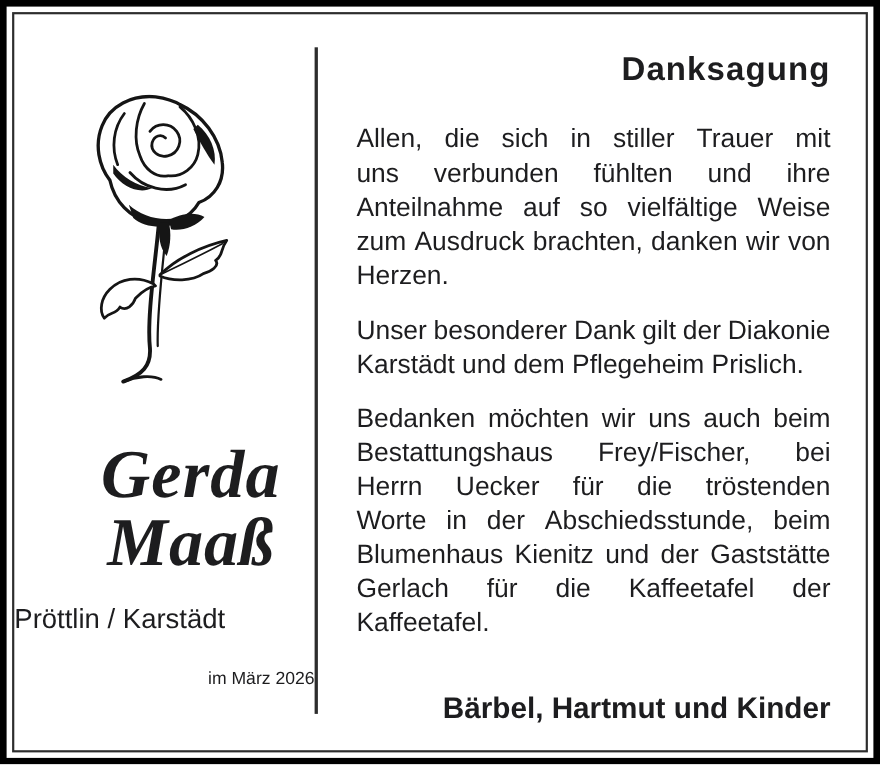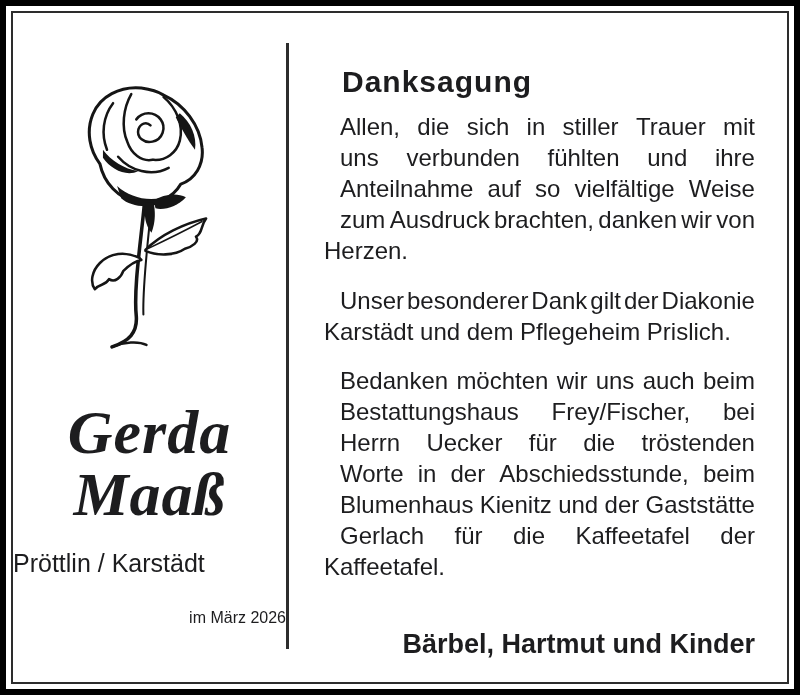--- a/index.html
+++ b/index.html
@@ -9,30 +9,30 @@
   }
   .outer-border { position:absolute; inset:0; border:6px solid var(--border,#000); pointer-events:none; z-index:5; }
   .inner-frame { position:absolute; left:11px; top:11px; right:11px; bottom:11px; border:2px solid var(--frame,#2d2d2d); pointer-events:none; z-index:4; }
   .divider { position:absolute; left:286px; top:43px; width:3px; height:606px; background:var(--frame,#2d2d2d); }
 
   .left-col { position:absolute; left:13px; top:0; width:273px; height:100%; }
   .rose { position:absolute; left:70px; top:86px; width:138px; height:268px; }
   .name-block {
     position:absolute; top:401px; left:0; width:100%; text-align:center;
     font-family:"Liberation Serif","DejaVu Serif",serif; font-style:italic; font-weight:bold;
-    font-size:62px; line-height:62px; letter-spacing:1px;
+    font-size:62px; line-height:62px; letter-spacing:1px;padding-left:24px;
   }
   .place-line { position:absolute; top:548px; left:0; width:100%; font-size:25px; line-height:30px; }
   .date-line  { position:absolute; top:603px; left:0; width:100%; text-align:right; font-size:16px; line-height:30px; }
 
   .right-col { position:absolute; left:324px; top:0; width:431px; height:100%; }
-  .title { position:absolute; top:46px; left:0; width:100%; margin:18px; text-align:left; font-size:30px; font-weight:bold; letter-spacing:1px; line-height:36px; }
+  .title { position:absolute; top:46px; left:0; width:100%; margin:0; text-align:right; font-size:30px; font-weight:bold; letter-spacing:1px; line-height:36px; }
   .para { position:absolute; left:0; width:100%; font-size:24px; }
   .line { height:31px; line-height:31px; white-space:nowrap; overflow:visible; }
-  .line.just { display:flex; justify-content:space-between;margin-left:16px; }
+  .line.just { display:flex; justify-content:space-between; }
   .signature { position:absolute; top:628px; left:0; width:100%; text-align:right; font-weight:bold; font-size:27px; line-height:33px; }
 </style>
 </head>
 <body>
 
 <div class="page">
   <div class="outer-border"></div>
   <div class="inner-frame"></div>
   <div class="divider"></div>
 

